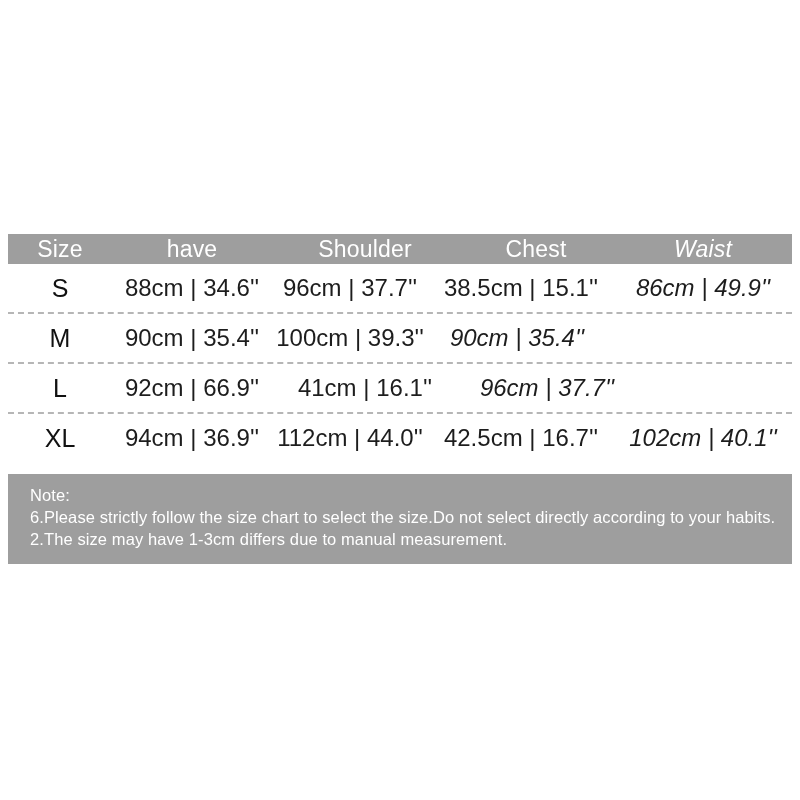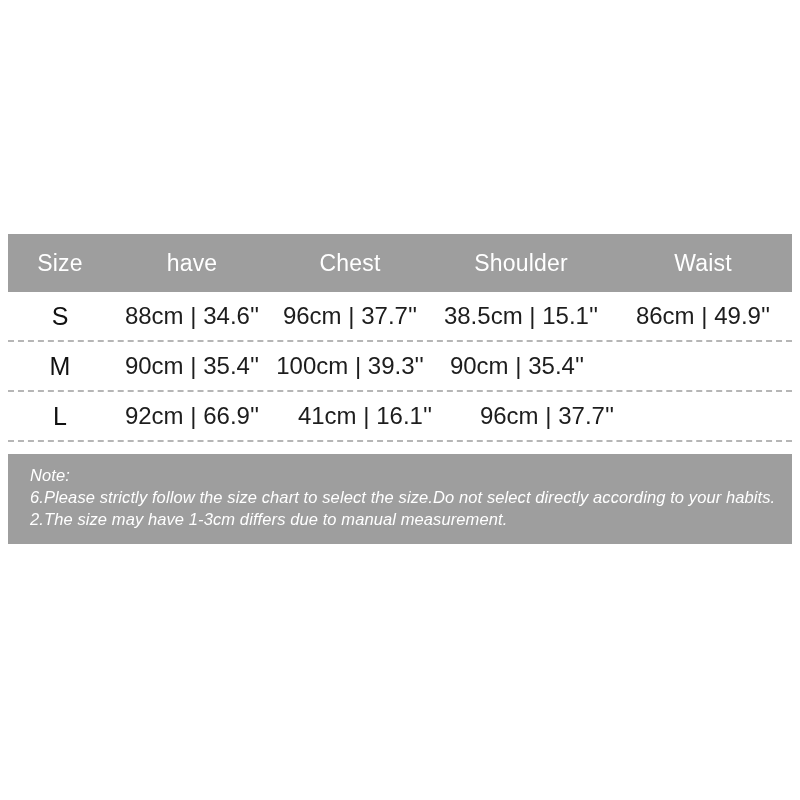--- a/index.html
+++ b/index.html
@@ -21,39 +21,39 @@
     left: 8px;
     top: 234px;
     width: 784px;
   }
 
   
   .chart-header {
     display: flex;
     align-items: center;
     background: #9e9e9e;
-    height: 58px;
+    height: 30px;
     box-sizing: border-box;
   }
   .chart-header .cell {
     color: #ffffff;
     font-size: 23px;
     font-weight: 400;
     text-align: center;
     letter-spacing: 0.2px;
     white-space: nowrap;
     overflow: hidden;
   }
 
   
   .col-size     { width: 104px; flex: 0 0 104px; }
   .col-length   { width: 160px; flex: 0 0 160px; }
   .col-chest    { width: 156px; flex: 0 0 156px; }
   .col-shoulder { width: 186px; flex: 0 0 186px; }
-  .col-waist    { width: 178px; flex: 0 0 178px; }
+  .col-waist    { width: 178px; flex: 0 0 178px; font-style: italic; }
 
   
   .chart-row {
     display: flex;
     align-items: center;
     height: 48px;
     background: #ffffff;
     position: relative;
   }
   .chart-row .cell {
@@ -73,39 +73,38 @@
   }
 
   
   .chart-note {
     background: #9e9e9e;
     color: #ffffff;
     margin-top: 12px;
     padding: 10px 16px 14px 22px;
     box-sizing: border-box;
     min-height: 80px;
-    font-style: italic;
   }
   .chart-note .note-line {
     font-size: 16.5px;
     line-height: 22px;
     white-space: nowrap;
     letter-spacing: 0.1px;
   }
 </style>
 </head>
 <body>
 
 <div id="size-chart">
 
   <div class="chart-header">
     <div class="cell col-size">Size</div>
     <div class="cell col-length">have</div>
+    <div class="cell col-shoulder">Shoulder</div>
     <div class="cell col-chest">Chest</div>
-    <div class="cell col-shoulder">Shoulder</div>
     <div class="cell col-waist">Waist</div>
   </div>
 
   <div class="chart-row">
     <div class="cell col-size size-label">S</div>
     <div class="cell col-length">88cm | 34.6''</div>
     <div class="cell col-chest">96cm | 37.7''</div>
     <div class="cell col-shoulder">38.5cm | 15.1''</div>
     <div class="cell col-waist">86cm | 49.9''</div>
   </div>
@@ -120,20 +119,27 @@
   <div class="row-divider"></div>
 
   <div class="chart-row">
     <div class="cell col-size size-label">L</div>
     <div class="cell col-length">92cm | 66.9''</div>
     <div class="cell col-shoulder">41cm | 16.1''</div>
     <div class="cell col-waist">96cm | 37.7''</div>
   </div>
   <div class="row-divider"></div>
 
+  <div class="chart-row">
+    <div class="cell col-size size-label">XL</div>
+    <div class="cell col-length">94cm | 36.9''</div>
+    <div class="cell col-chest">112cm | 44.0''</div>
+    <div class="cell col-shoulder">42.5cm | 16.7''</div>
+    <div class="cell col-waist">102cm | 40.1''</div>
+  </div>
 
   <div class="chart-note">
     <div class="note-line">Note:</div>
     <div class="note-line">6.Please strictly follow the size chart to select the size.Do not select directly according to your habits.</div>
     <div class="note-line">2.The size may have 1-3cm differs due to manual measurement.</div>
   </div>
 
 </div>
 
 </body></html>

